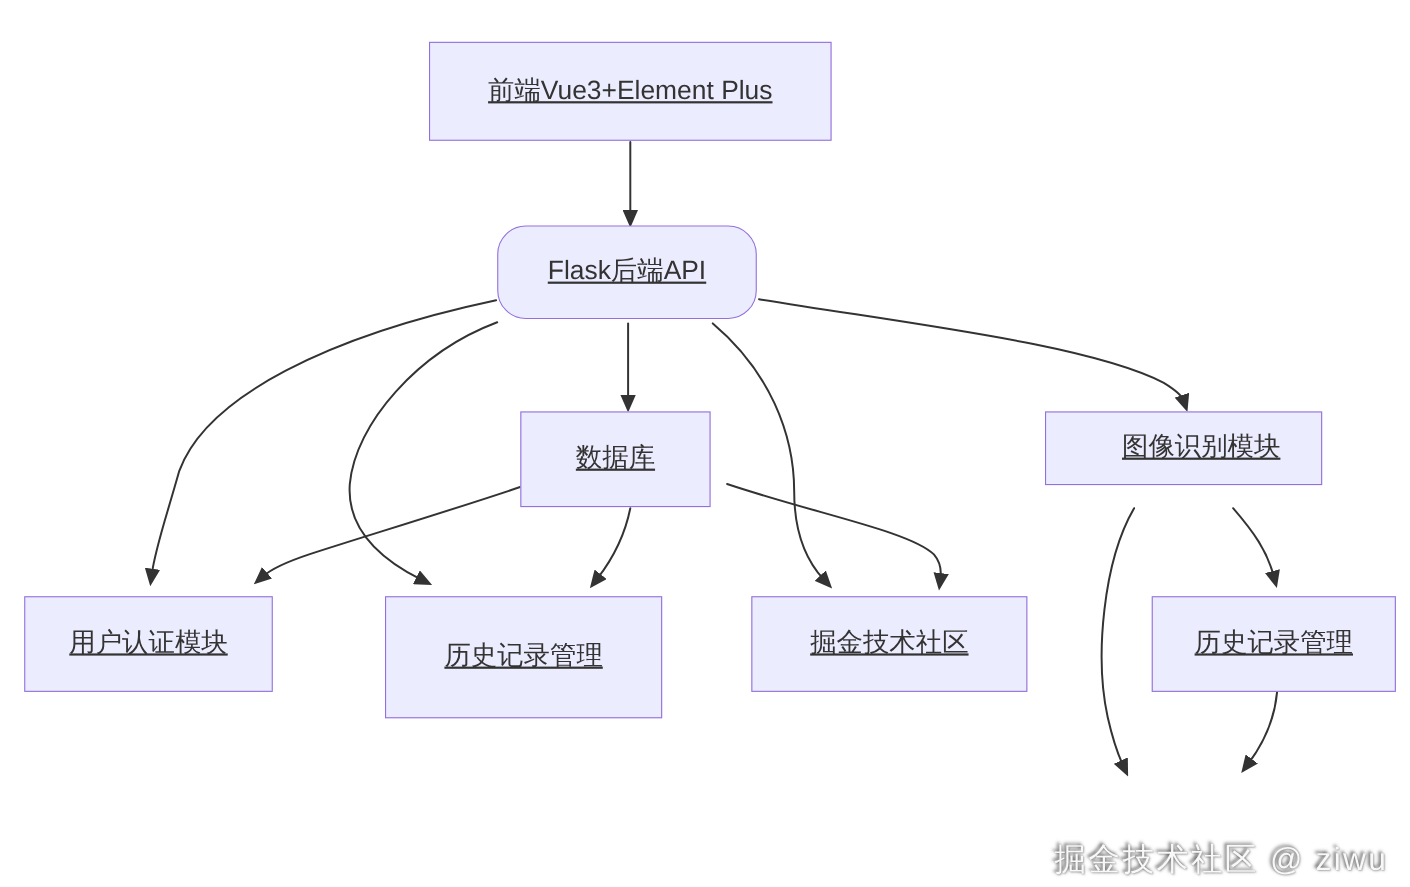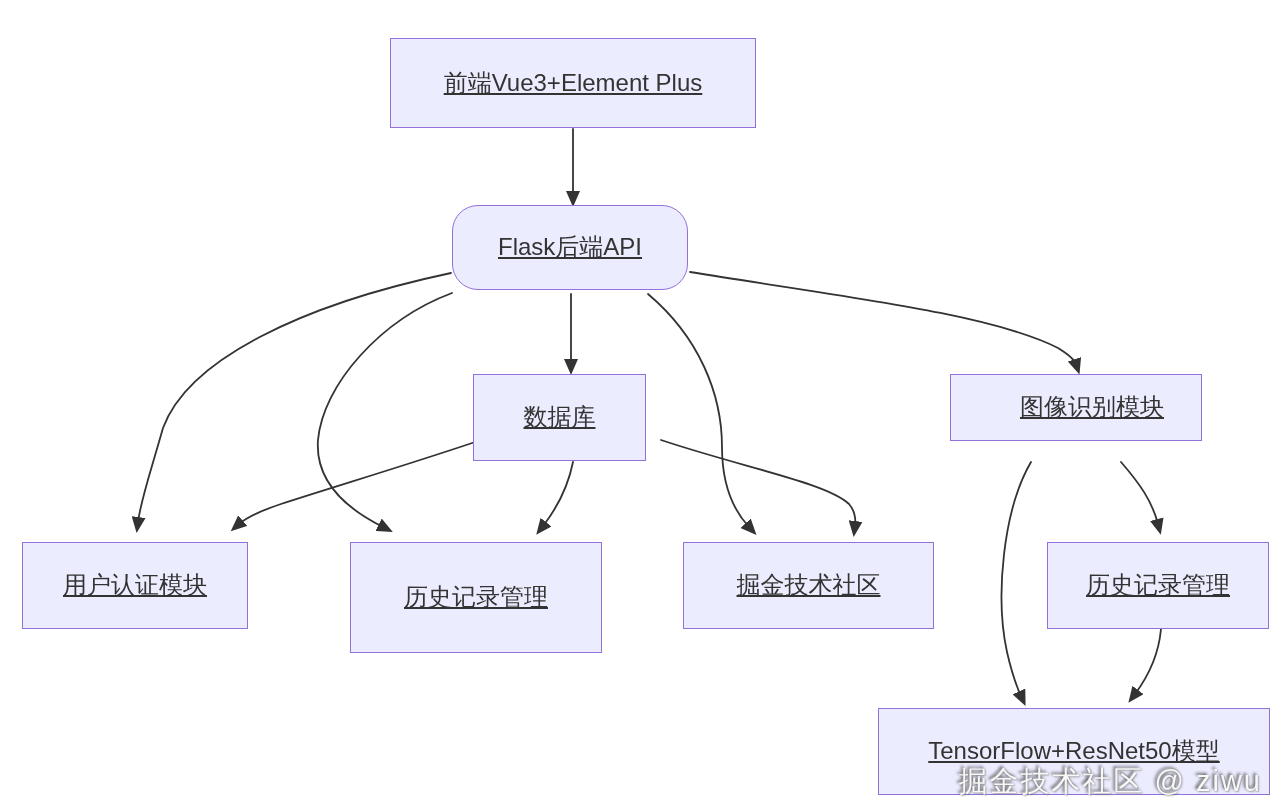--- a/index.html
+++ b/index.html
@@ -113,19 +113,16 @@
   </div>
 
   <div class="node" style="left:683px;top:542px;width:251px;height:87px;">
     <span>掘金技术社区</span>
   </div>
 
   <div class="node" style="left:1047px;top:542px;width:222px;height:87px;">
     <span>历史记录管理</span>
   </div>
 
-  <div class="node" style="left:878px;top:708px;width:392px;height:87px;">
-    <span>TensorFlow+ResNet50模型</span>
-  </div>
 
   <div class="watermark">掘金技术社区 @ ziwu</div>
 
 </div>
 
 </body></html>

